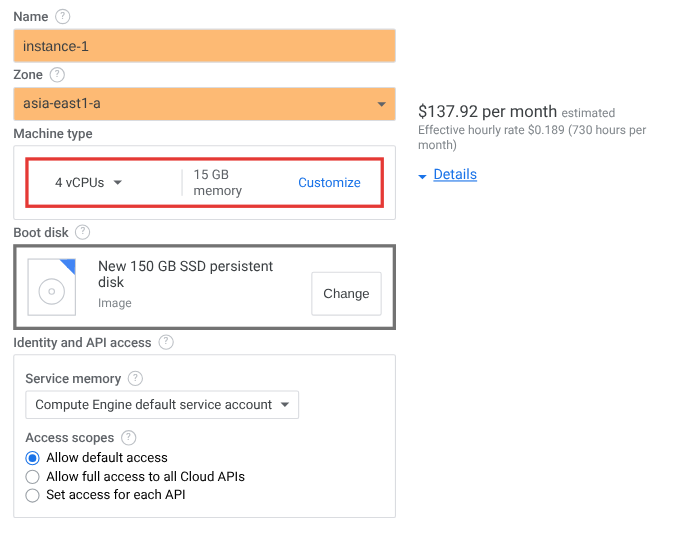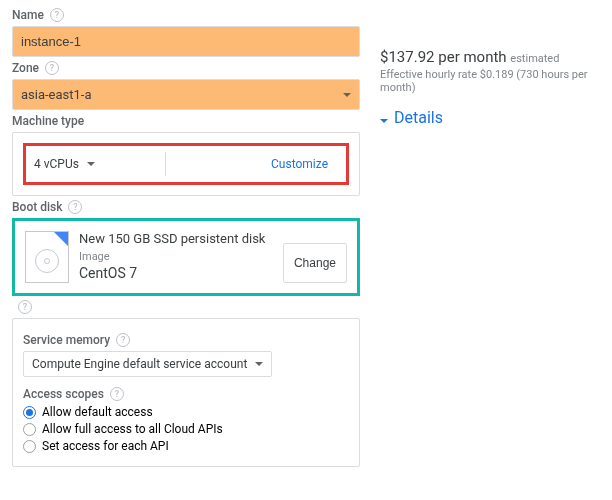--- a/index.html
+++ b/index.html
@@ -8,45 +8,45 @@
 .main { width: 360px; padding: 8px 0 8px 12px; }
 .side { flex: 1; padding: 48px 8px 0 20px; font-size: 12px; }
 .field { margin-bottom: 4px; }
 .label-row { display: flex; align-items: center; font-size: 12px; color: #5f6368; margin-bottom: 4px; font-weight: 500; }
 .label-row .help { margin-left: 6px; }
 .help { width: 14px; height: 14px; border: 1px solid #bdc1c6; border-radius: 50%; display: inline-flex; align-items: center; justify-content: center; font-size: 9px; color: #bdc1c6; }
 input[type=text], .select { width: 100%; border: 1px solid #dadce0; background: #fdba74; padding: 7px 8px; font-size: 13px; color: #3c4043; border-radius: 2px; }
 .select { position: relative; cursor: pointer; padding-right: 40px; }
 .select::after { content: ""; position: absolute; right: 8px; top: 50%; margin-top: -2px; border: 4px solid transparent; border-top-color: #5f6368; }
 .mt-box { border: 3px solid #e53935; padding: 6px 0; display: flex; align-items: center; }
-.mt-left { border-right: 1px solid #dadce0; padding: 0 8px; min-width: 140px; }
+.mt-left { border-right: 1px solid #dadce0; padding: 0 24px; min-width: 140px; }
 .mt-mem { padding: 0 10px; font-size: 12px; color: #5f6368; }
 .mt-cust { margin-left: auto; color: #1a73e8; font-size: 12px; padding: 0 18px; cursor: pointer; }
 .mt-wrap { border: 1px solid #dadce0; border-radius: 2px; padding: 10px 10px 10px 10px; }
-.boot-box { border: 3px solid #14b8a6; padding: 10px; display: flex; gap: 10px; }
+.boot-box { border: 3px solid #737373; padding: 10px; display: flex; gap: 20px; }
 .disk-icon { width: 44px; height: 52px; border: 1px solid #c5c9cf; position: relative; background: #fff; }
 .disk-icon::before { content: ""; position: absolute; top: 0; right: 0; border: 7px solid transparent; border-top-color: #4285f4; border-right-color: #4285f4; }
 .disk-icon .circ { position: absolute; left: 50%; top: 58%; transform: translate(-50%,-50%); width: 24px; height: 24px; border: 1px solid #c5c9cf; border-radius: 50%; }
 .disk-icon .dot { position: absolute; left: 50%; top: 58%; transform: translate(-50%,-50%); width: 6px; height: 6px; border: 1px solid #c5c9cf; border-radius: 50%; }
 .boot-info { flex: 1; }
 .boot-title { font-size: 13px; color: #3c4043; margin-bottom: 4px; }
 .boot-sub { font-size: 11px; color: #80868b; margin-bottom: 2px; }
 .boot-image { font-size: 14px; color: #3c4043; }
 .change-btn { align-self: flex-end; border: 1px solid #dadce0; background: #fff; padding: 12px 10px; font-size: 12px; color: #3c4043; cursor: pointer; border-radius: 2px; }
 .section-box { border: 1px solid #dadce0; border-radius: 2px; padding: 10px; }
 .sub-label { font-size: 12px; color: #5f6368; font-weight: 500; margin: 4px 0 4px 0; display: flex; align-items: center; }
 .sub-label .help { margin-left: 6px; }
 .radio-row, .check-row { display: flex; align-items: center; font-size: 12px; color: #000000; margin: 3px 0; }
 .radio, .checkbox { width: 13px; height: 13px; border: 1px solid #9aa0a6; margin-right: 6px; display: inline-block; }
 .radio { border-radius: 50%; position: relative; }
 .radio.checked::after { content: ""; position: absolute; inset: 2px; background: #1a73e8; border-radius: 50%; }
 .radio.checked { border-color: #1a73e8; }
-.expand-det { color: #1a73e8; font-size: 16px; display: flex; align-items: flex-end; cursor: pointer; margin-top: 14px; }
+.expand-det { color: #1a73e8; font-size: 13px; display: flex; align-items: flex-end; cursor: pointer; margin-top: 14px; text-decoration: underline; }
 .expand-det::before { content: ""; display: inline-block; width: 0; height: 0; border: 4px solid transparent; border-top-color: #1a73e8; margin-right: 6px; margin-top: 3px; }
-.price { font-size: 15px; color: #3c4043; }
+.price { font-size: 15px; color: #3c4043; margin-top: 44px; }
 .price .est { font-size: 11px; color: #80868b; font-weight: 400; }
 .rate { font-size: 11px; color: #80868b; margin-top: 2px; }
 .select-inline { border: 1px solid #dadce0; background: #fff; padding: 5px 24px 5px 8px; font-size: 12px; display: inline-block; position: relative; cursor: pointer; border-radius: 2px; }
 .select-inline::after { content: ""; position: absolute; right: 8px; top: 50%; margin-top: -2px; border: 4px solid transparent; border-top-color: #5f6368; }
 </style>
 </head>
 <body>
 
 <div class="container">
   <div class="main">
@@ -66,46 +66,47 @@
       <div class="select">asia-east1-a</div>
     </div>
 
     <div class="field">
       <div class="label-row">
           <span>Machine type</span>
         </div>
       <div class="mt-wrap">
         <div class="mt-box">
           <div class="mt-left"><div class="select-inline" style="border:none;padding-left:0">4 vCPUs</div></div>
+          <div class="mt-mem">15 GB memory</div>
           <div class="mt-cust">Customize</div>
         </div>
       </div>
     </div>
 
     <div class="field">
       <div class="label-row">
           <span>Boot disk</span>
           <span class="help">?</span>
         </div>
       <div class="boot-box">
         <div class="disk-icon">
             <div class="circ"></div>
             <div class="dot"></div>
           </div>
         <div class="boot-info">
           <div class="boot-title">New 150 GB SSD persistent disk</div>
           <div class="boot-sub">Image</div>
-          <div class="boot-image">CentOS 7</div>
         </div>
         <button class="change-btn">Change</button>
       </div>
     </div>
 
     <div class="field">
       <div class="label-row">
+          <span>Identity and API access</span>
           <span class="help">?</span>
         </div>
       <div class="section-box">
         <div class="sub-label">
             <span>Service memory</span>
             <span class="help">?</span>
           </div>
         <div class="select-inline">Compute Engine default service account</div>
         <div class="sub-label" style="margin-top:10px">
             <span>Access scopes</span>

